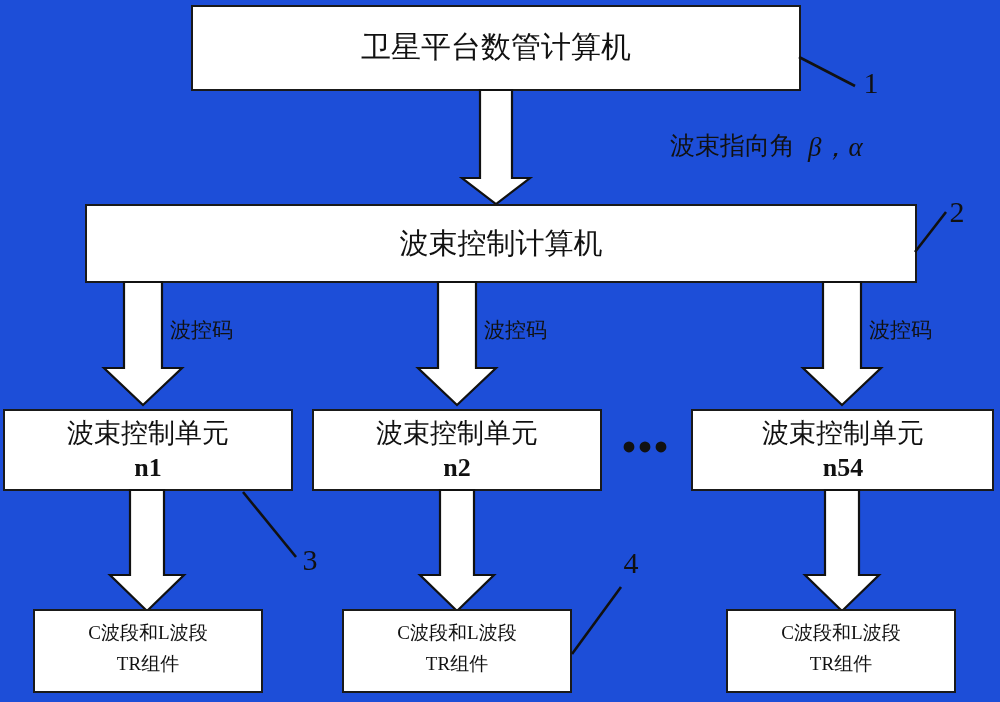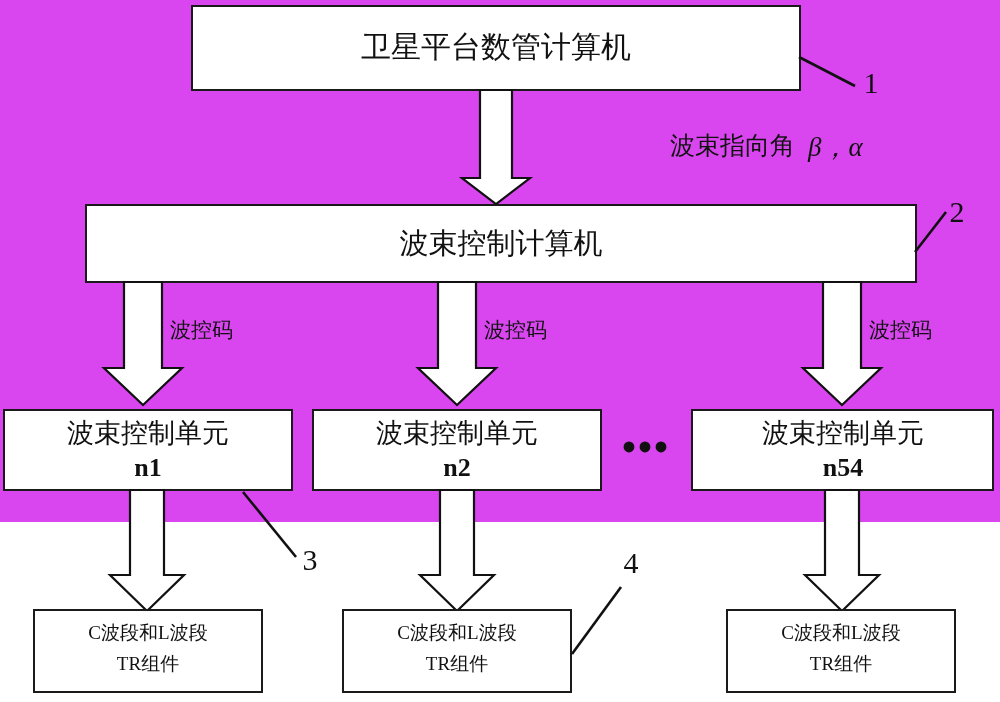--- a/index.html
+++ b/index.html
@@ -10,22 +10,22 @@
   }
   body {
     width: 1000px;
     height: 702px;
     font-family: "Liberation Sans", sans-serif;
     overflow: hidden;
   }
   #diagram-root {
     position: relative;
     width: 1000px;
-    height: 522px;
-    background: #d946ef;
+    height: 702px;
+    background: #1d4ed8;
   }
   svg.diagram-canvas {
     position: absolute;
     top: 0;
     left: 0;
     width: 1000px;
     height: 702px;
     display: block;
   }
   .box-rect {

